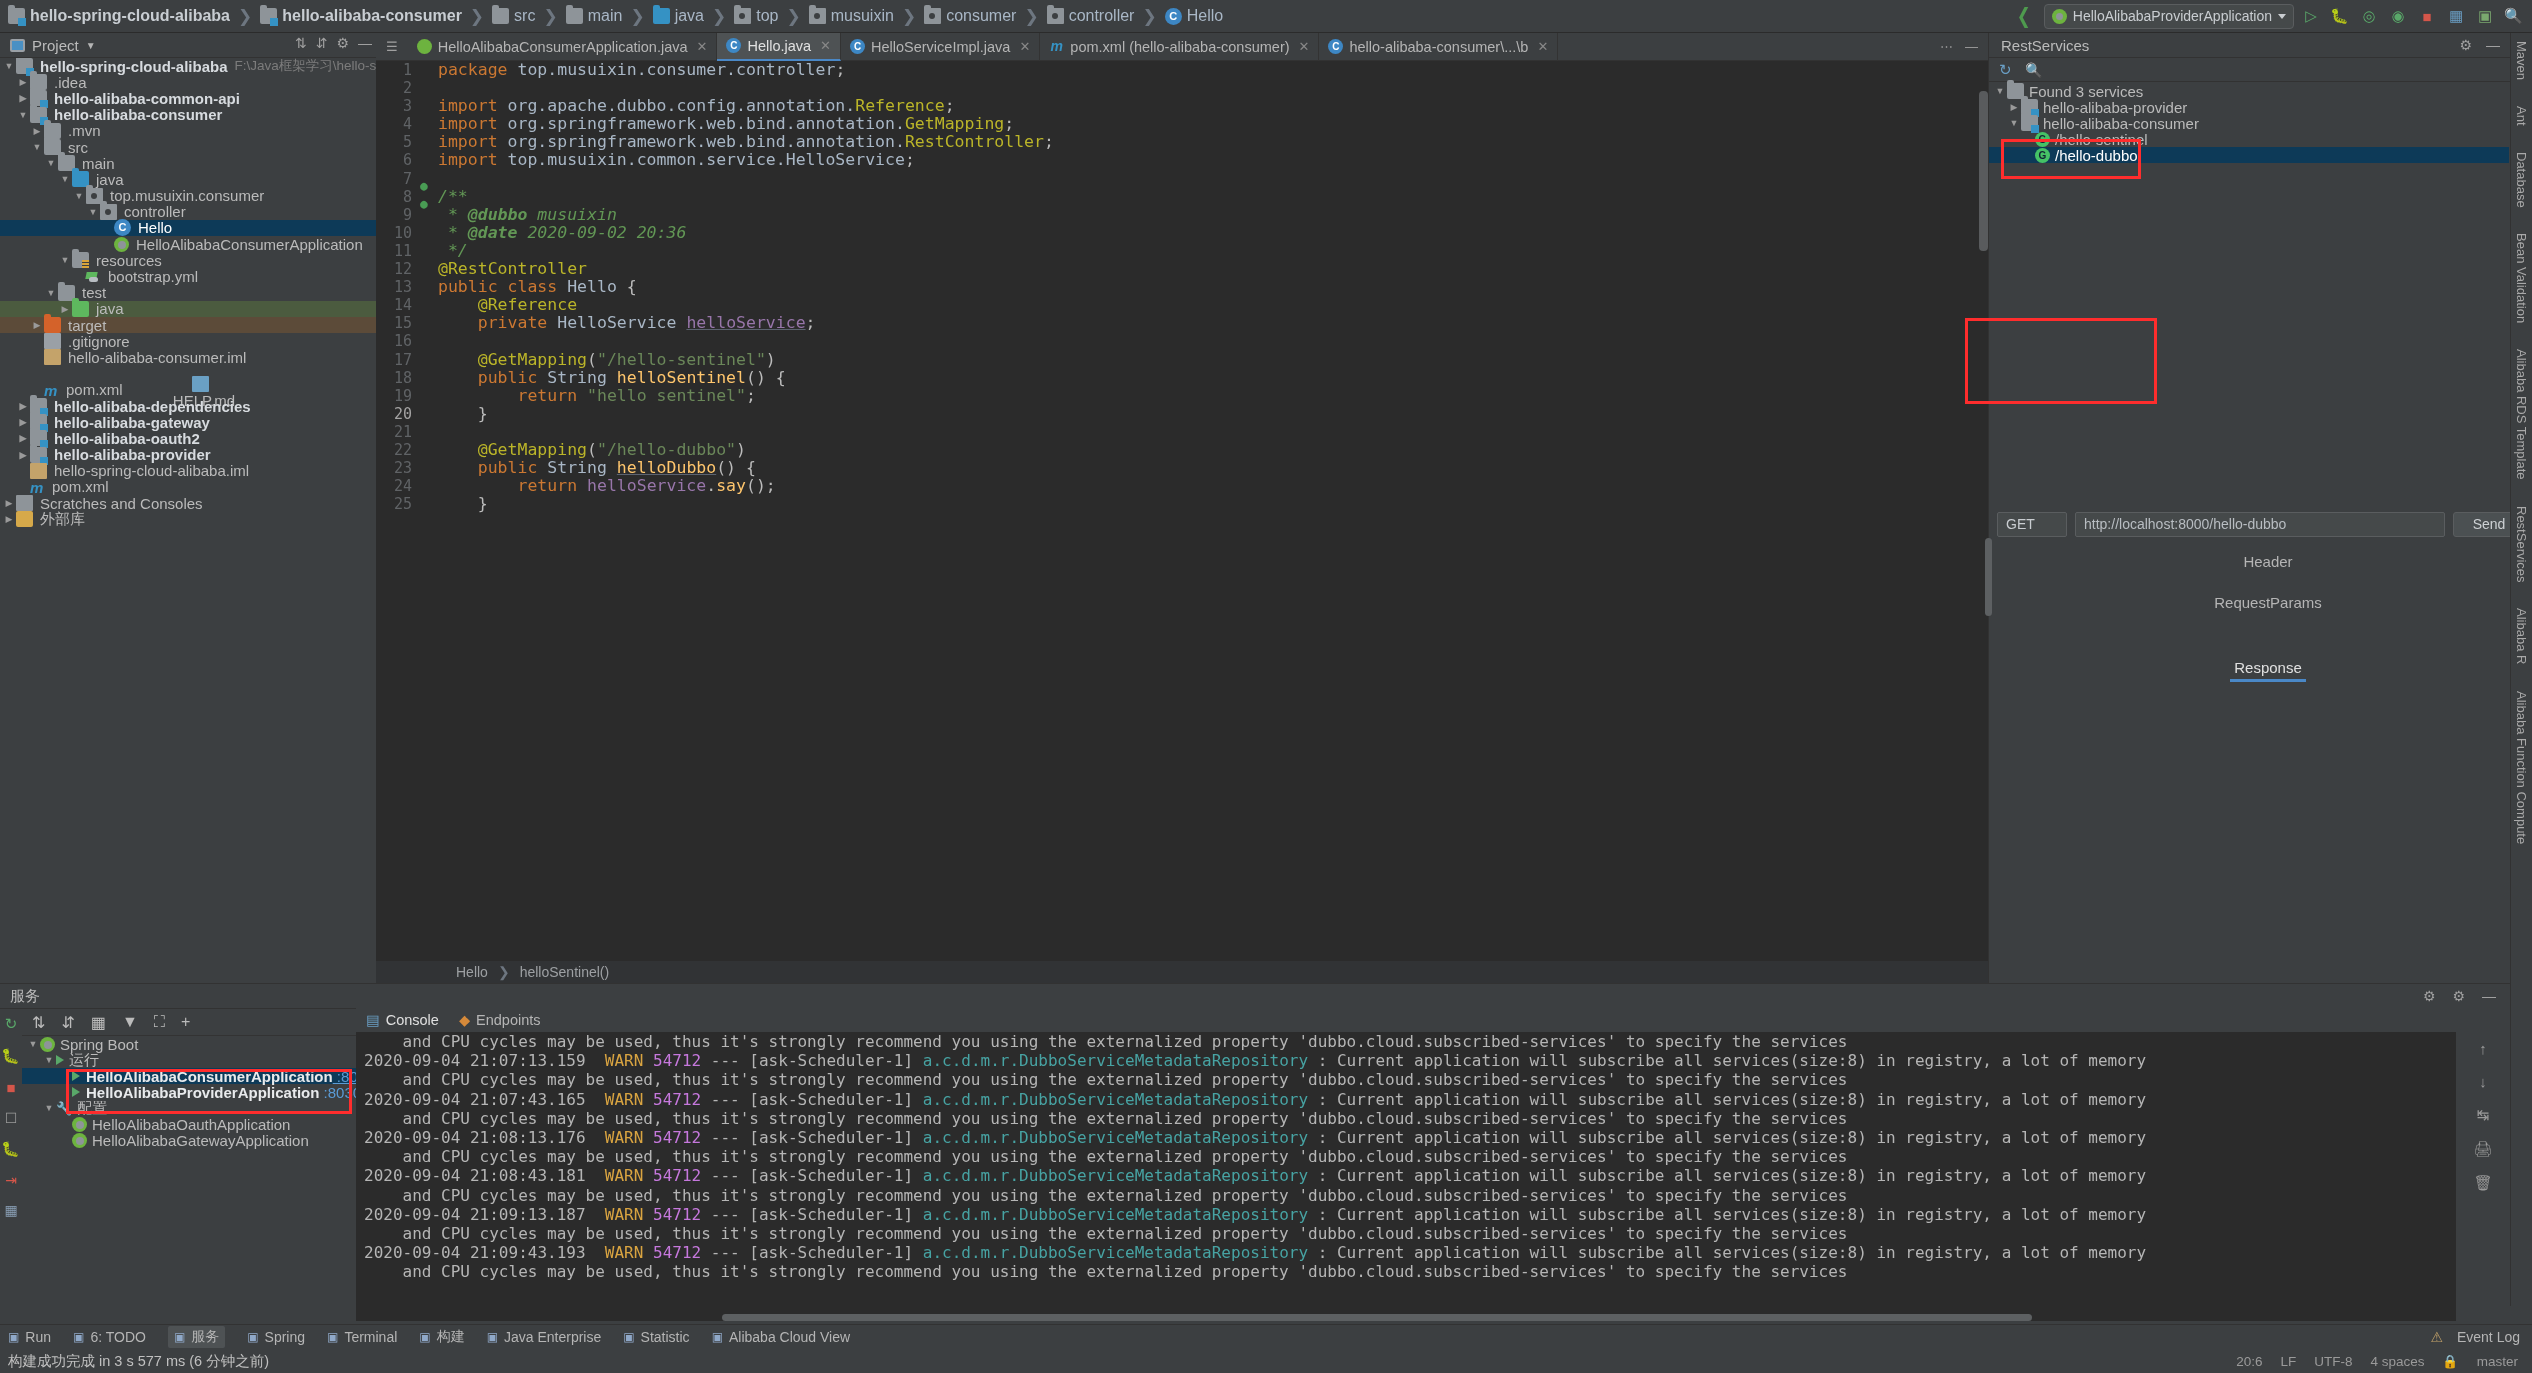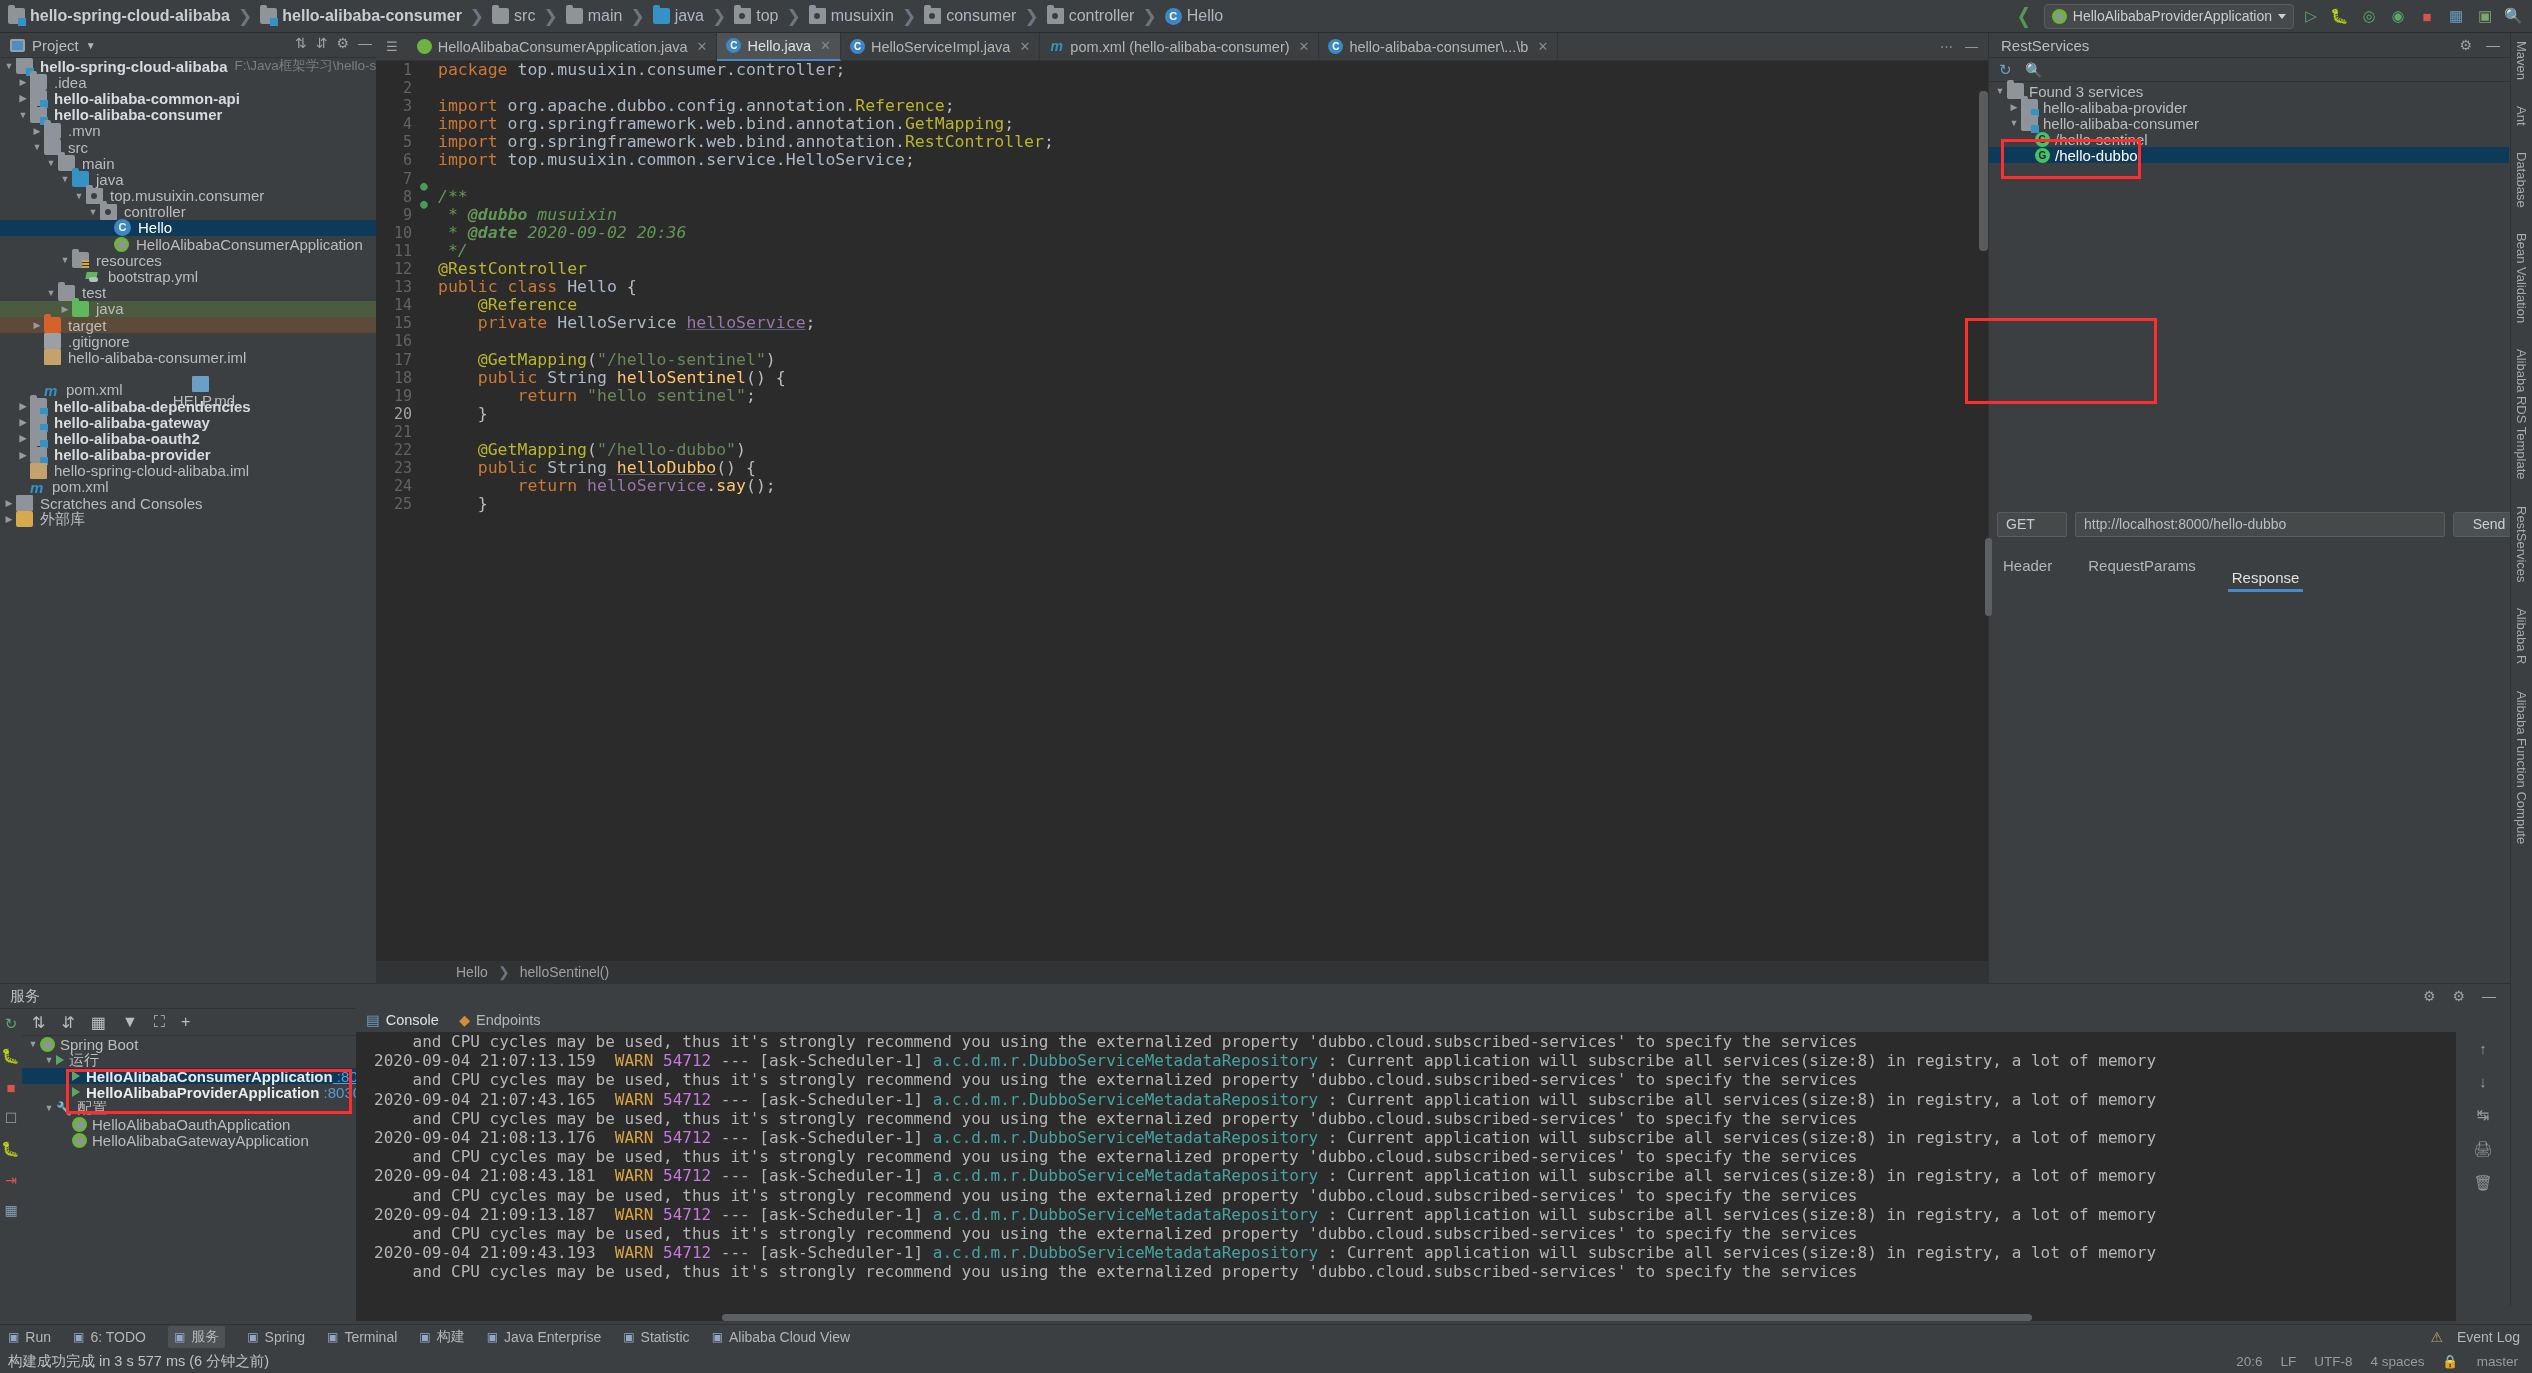--- a/index.html
+++ b/index.html
@@ -135,21 +135,21 @@
             text-align:center;line-height:15px;}
   .redbox { position:absolute; border:3px solid #ff2d2d; pointer-events:none; }
 
   .rs-reqrow { position:absolute; top:478px; left:8px; width:528px; height:26px; display:flex; align-items:center; gap:8px;}
   .methodsel { width:70px;height:25px;border:1px solid #5a5d5f;background:#45494a;color:#c9cdd1;font-size:14px;
                display:flex;align-items:center;padding-left:8px;border-radius:2px;}
   .urlbox { flex:1;height:25px;border:1px solid #5a5d5f;background:#45494a;color:#b8bdc2;font-size:14px;
             display:flex;align-items:center;padding-left:8px;border-radius:2px;}
   .sendbtn { width:72px;height:25px;border:1px solid #5a5d5f;background:#4b5052;color:#cdd1d4;font-size:14px;
              display:flex;align-items:center;justify-content:center;border-radius:3px;}
-  .rs-tabs { position:absolute; top:520px; left:0; width:544px; height:24px; display:flex; align-items:center; gap:36px; padding-left:14px; font-size:15px; color:#b5b5b5;}
+  .rs-tabs { position:absolute; top:520px; left:0; width:544px; height:24px; display:flex; align-items:center; gap:24px; padding-left:14px; font-size:15px; color:#b5b5b5;flex-direction:column;}
   .rs-tabs .t.active { color:#e0e0e0; position:relative;margin-top:24px;}
   .rs-tabs .t.active::after { content:""; position:absolute; left:-4px; right:-4px; bottom:-6px; height:3px; background:#4a88c7;}
   .rs-resp { position:absolute; top:550px; left:0; width:544px; height:130px; font-size:14px; color:#b5b5b5;
              padding:8px 0 0 8px; font-family:"DejaVu Sans Mono", monospace;}
   .rs-vscroll { position:absolute; left:-4px; top:505px; width:7px; height:78px; background:#5d6062; border-radius:4px;}
 
   
   .rightstrip { position:absolute; right:0; top:33px; width:22px; height:1273px; background:#3c3f41; border-left:1px solid #323232;
                 display:flex; flex-direction:column; align-items:center; padding-top:8px; gap:22px;}
 
@@ -164,21 +164,21 @@
   .srow.sel { background:#0d3a58; }
   .srow b { color:#e8eaec; font-weight:bold;}
   .port { color:#5a9bd5; }
   .port.ul { text-decoration:underline;}
   .playtri { width:0;height:0;border-left:8px solid #59a869;border-top:5px solid transparent;border-bottom:5px solid transparent;}
 
   .consolepane { position:absolute; left:356px; top:1008px; width:2154px; height:313px; background:#2b2b2b; }
   .ctabs { height:24px; display:flex; align-items:center; gap:20px; padding-left:10px; background:#3c3f41; font-size:14.5px; color:#b5b5b5;}
   .ctab { display:flex;align-items:center;gap:6px;}
   .ctab.active { color:#e0e0e0;}
-  .console { position:absolute; top:24px; left:10px; width:2100px; height:289px; overflow:hidden;
+  .console { position:absolute; top:24px; left:0; width:2100px; height:289px; overflow:hidden;
              font-family:"DejaVu Sans Mono", monospace; font-size:16px; line-height:19.2px; color:#b5b5b5; padding-left:8px; white-space:pre;}
   .lwarn { color:#d9a441; }
   .lpid { color:#c678dd; }
   .lthread { color:#b5b5b5; }
   .lcls { color:#47a3a3; }
   .console-right { position:absolute; right:0; top:24px; width:54px; height:289px; display:flex; flex-direction:column; align-items:center; gap:16px; padding-top:8px; color:#9a9a9a; font-size:15px; background:#3c3f41;}
   .hscroll { position:absolute; left:366px; bottom:0px; width:1310px; height:7px; background:#5d6062; border-radius:4px;}
 
   
   .statusbar { position:absolute; left:0; bottom:24px; width:2532px; height:25px; background:#3c3f41;

